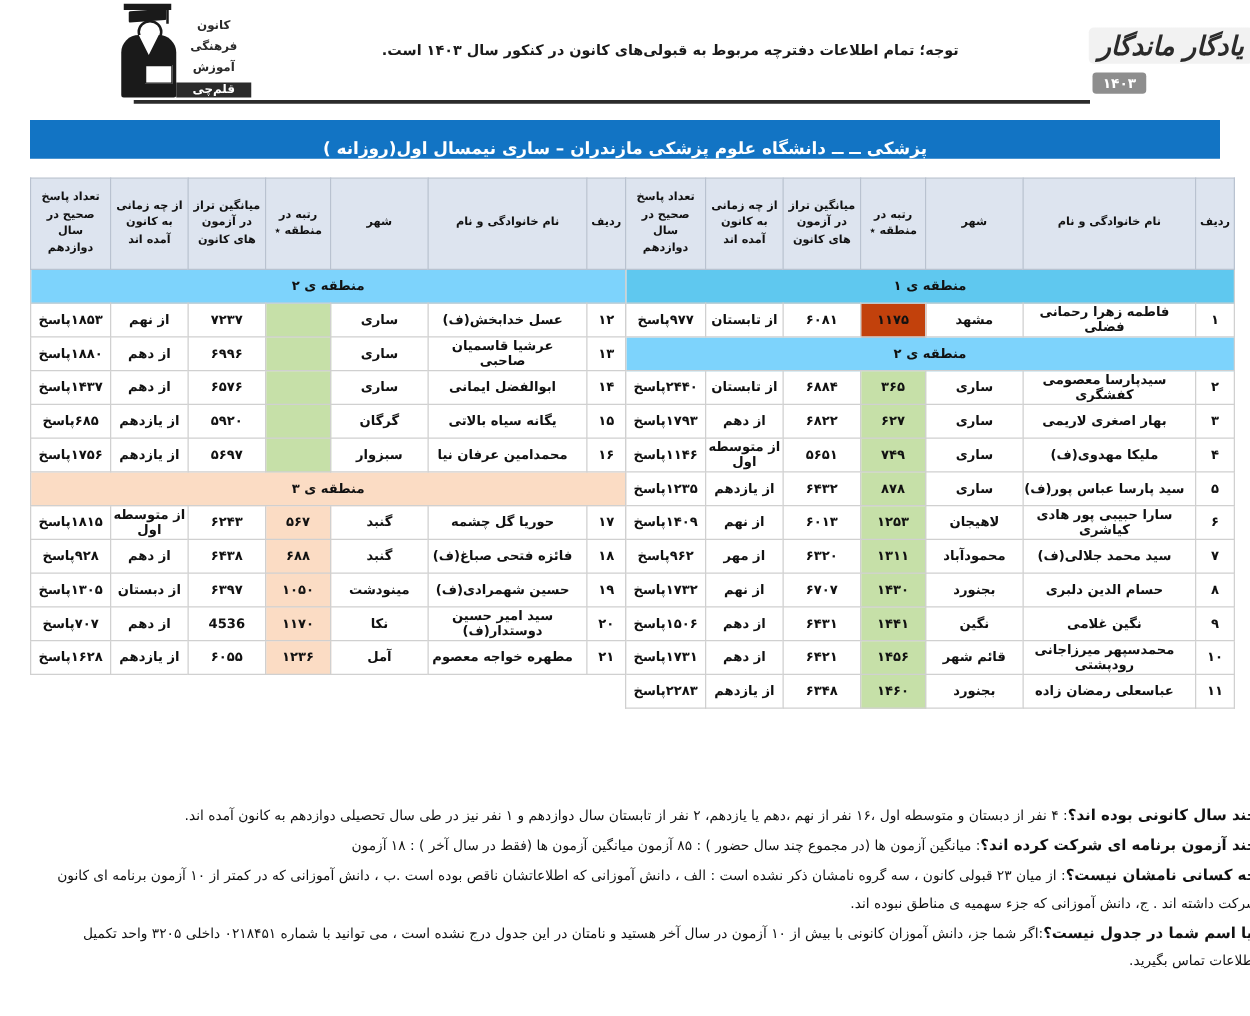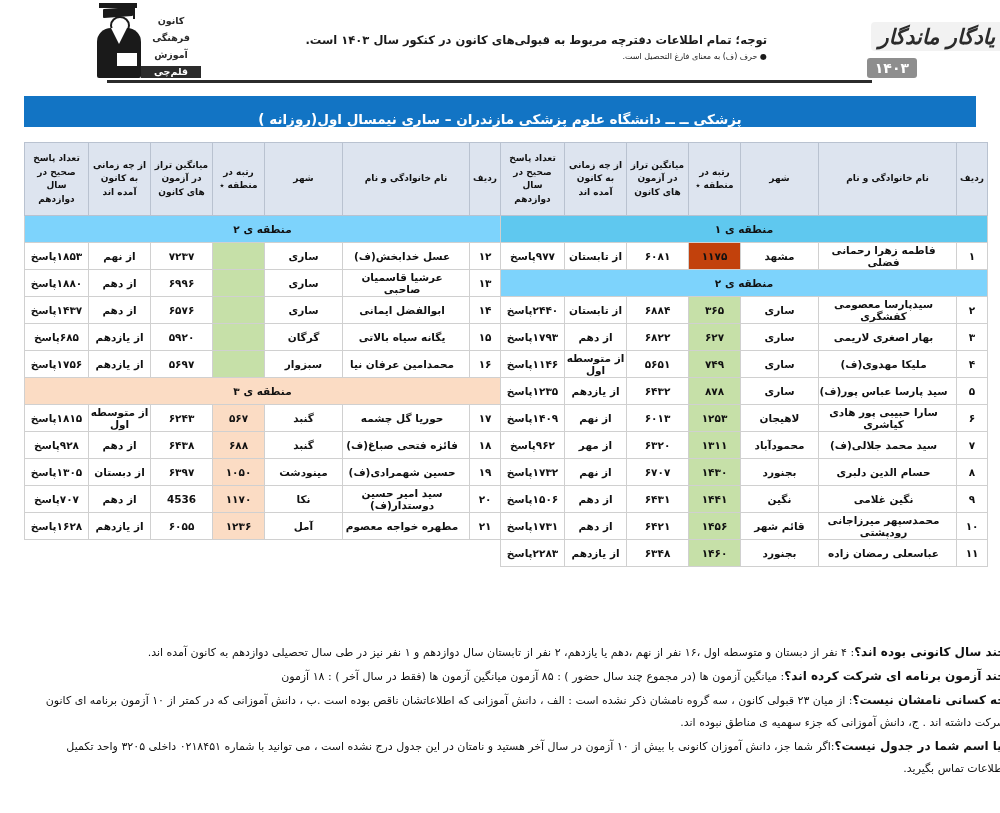--- a/index.html
+++ b/index.html
@@ -88,21 +88,21 @@
     font-family:"DejaVu Serif","Liberation Serif",serif;
     font-size:21px;font-weight:bold;color:#2b2b2b;
     font-style:italic;
     background:linear-gradient(#f2f2f2,#f2f2f2);
     padding:2px 8px;border-radius:4px;
     white-space:nowrap;
   }
   .memorial-year{
     position:absolute;right:92px;top:42px;
     background:#8e8e8e;color:#fff;
-    font-size:14px;font-weight:bold;
+    font-size:11px;font-weight:bold;
     padding:2px 8px;border-radius:3px;letter-spacing:1px;
   }
 
   
   .title-bar{
     position:absolute;left:24px;top:96px;width:952px;height:31px;
     background:#1274c4;
     display:flex;align-items:flex-end;justify-content:center;
   }
   .title-bar .txt{
@@ -190,21 +190,20 @@
       <div class="logo-word">فرهنگی</div>
       <div class="logo-word">آموزش</div>
       <div class="logo-word inv">قلم‌چی</div>
     </div>
   </div>
 
   <div class="logo-rule"></div>
 
   <div class="notice">
     <div class="notice-main">توجه؛ تمام اطلاعات دفترچه مربوط به قبولی‌های کانون در کنکور سال ۱۴۰۳ است.</div>
-    <div class="notice-sub">● حرف (ف) به معنای فارغ التحصیل است.</div>
   </div>
 
   <div class="memorial">
     <div class="memorial-script">یادگار ماندگار</div>
     <div class="memorial-year">۱۴۰۳</div>
   </div>
 </div>
 
 <div class="title-bar">
   <span class="txt">پزشکی ــ ــ دانشگاه علوم پزشکی مازندران – ساری نیمسال اول(روزانه )</span>

